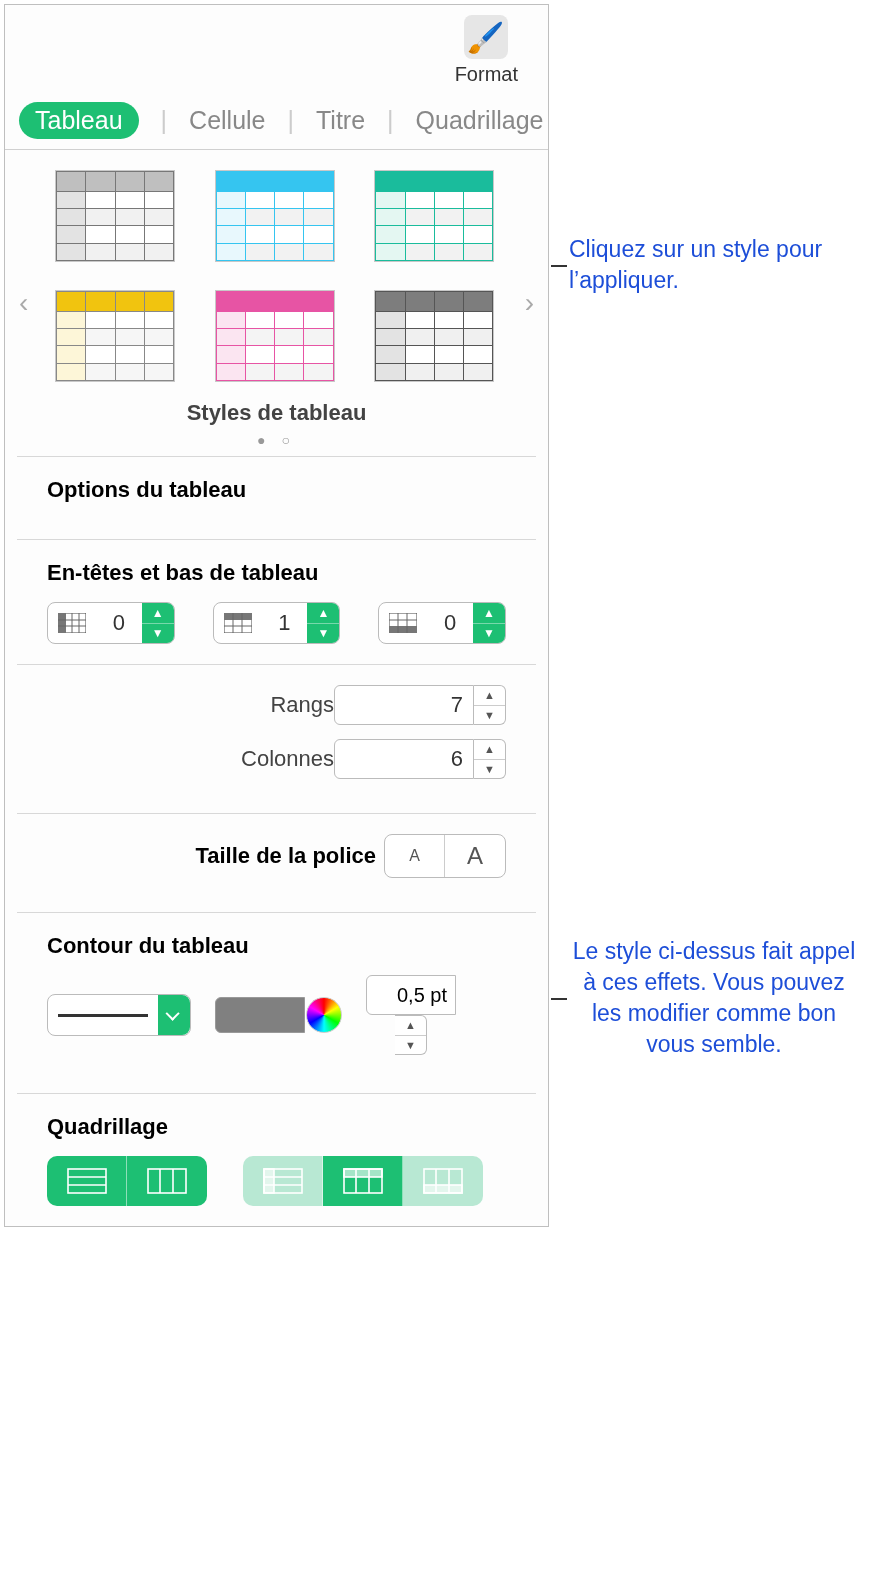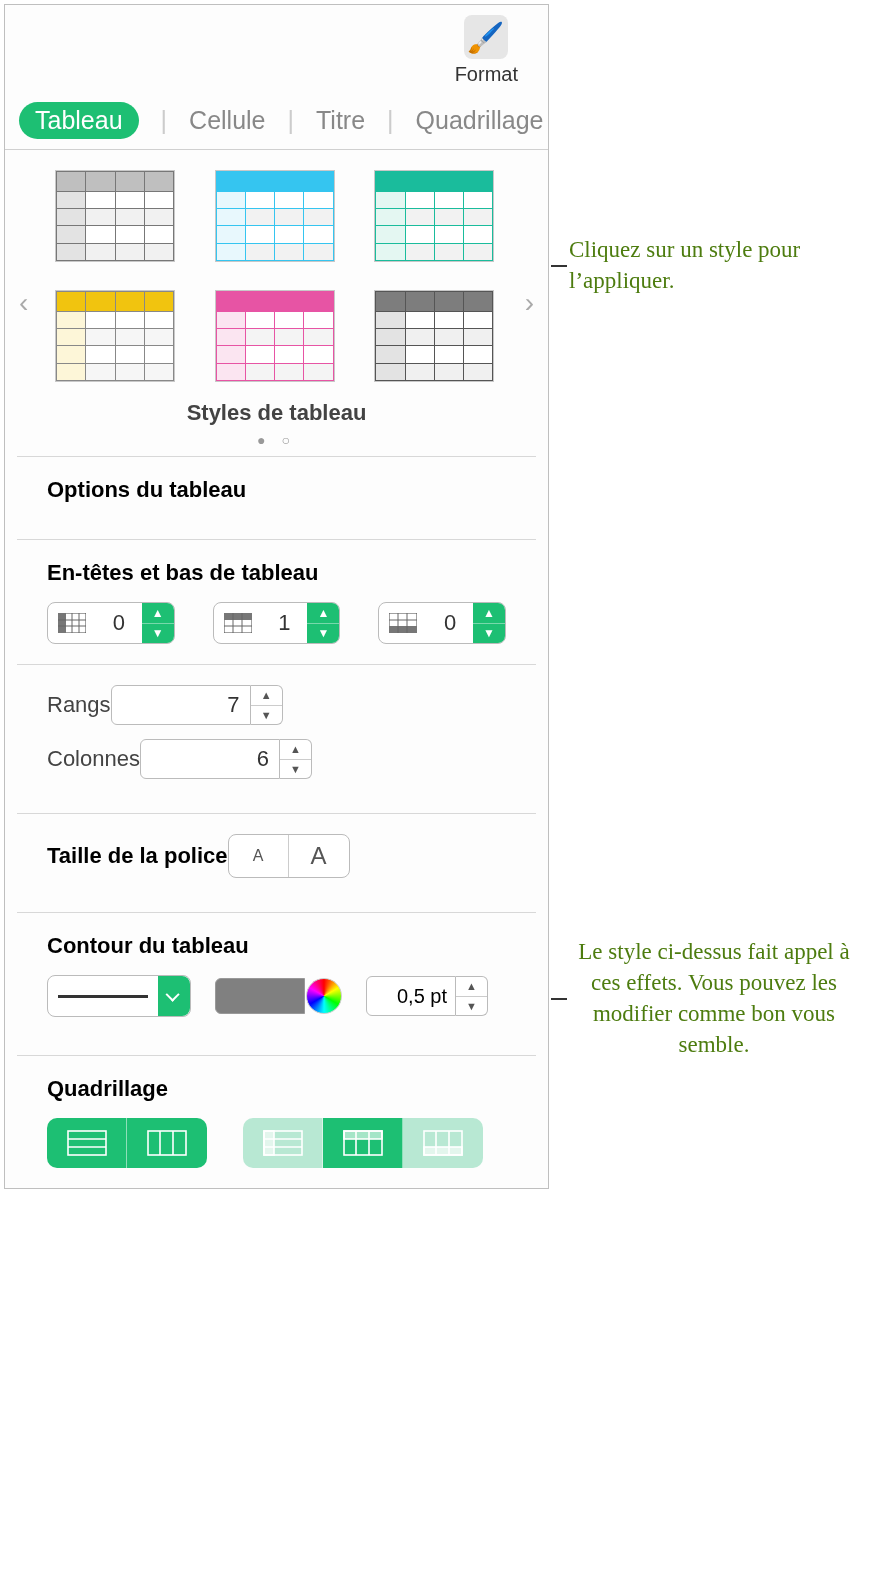--- a/index.html
+++ b/index.html
@@ -111,21 +111,21 @@
   }
   .header-stepper .icon-cell { width:48px; display:flex;align-items:center;justify-content:center; }
   .header-stepper .val { width:46px; text-align:center; font-size:22px; color:#333; }
   .header-stepper .arrows {
     width:32px; height:100%; background:#1dbf73;
     display:flex; flex-direction:column; color:#fff;
   }
   .header-stepper .arrows div{ flex:1; display:flex;align-items:center;justify-content:center; font-size:12px; }
   .header-stepper .arrows div:first-child{ border-bottom:1px solid rgba(255,255,255,0.4);}
 
-  .field-row { display:flex; align-items:center; justify-content:flex-start; font-size:22px; color:#434343; margin-bottom:14px; }
+  .field-row { display:flex; align-items:center; justify-content:flex-end; font-size:22px; color:#434343; margin-bottom:14px; }
   .num-input { display:flex; align-items:center; }
   .num-input input {
     width:140px; height:40px; border:1px solid #bbb; border-radius:6px 0 0 6px;
     text-align:right; padding-right:10px; font-size:22px; color:#333;
   }
   .updown {
     width:32px; height:40px; border:1px solid #bbb; border-left:none;
     border-radius:0 6px 6px 0; display:flex; flex-direction:column; background:#fff;
   }
   .updown div{ flex:1; display:flex;align-items:center;justify-content:center; font-size:11px; color:#555; }
@@ -147,36 +147,36 @@
   .line-pick .dd { width:32px; height:100%; background:#1dbf73; display:flex;align-items:center;justify-content:center; border-radius:0 8px 8px 0;}
   .line-pick .dd::before{content:""; border-left:2px solid #fff;border-bottom:2px solid #fff; width:8px;height:8px; transform:rotate(-45deg) translateY(-2px);}
   
   .color-well { display:flex; align-items:center; gap:1px; }
   .swatch { width:90px; height:36px; background:#808080; border:1px solid #999; border-radius:6px 0 0 6px; }
   .wheel {
     width:36px; height:36px; border-radius:50%;
     background: conic-gradient(red,yellow,lime,cyan,blue,magenta,red);
     border:1px solid #ccc;
   }
-  .pt-input { display:flex; align-items:center;}
+  .pt-input { display:flex; align-items:center;flex-direction:column;}
   .pt-input input{ width:90px; height:40px; border:1px solid #bbb; border-radius:6px 0 0 6px; text-align:right; padding-right:8px; font-size:20px; }
 
   .grid-btns { display:flex; gap: 36px; }
   .grid-group { display:flex; border-radius:10px; overflow:hidden; }
   .grid-btn {
     width:80px; height:50px; background:#1dbf73;
     display:flex; align-items:center; justify-content:center;
     border-right:1px solid rgba(255,255,255,0.5);
   }
   .grid-btn:last-child { border-right:none; }
   .grid-btn.off { background:#b8e8d3; }
   .grid-btn svg { stroke:#fff; stroke-width:1.6; fill:none; }
 
   .annotation-col { padding-left: 20px; width: 310px; position:relative; }
-  .callout { position:absolute; font-size:23px; color:#4d7c0f; line-height:1.35;font-family:Liberation Serif, serif; }
+  .callout { position:absolute; font-size:23px; color:#1d4ed8; line-height:1.35; }
   .callout .tick { position:absolute; left:-18px; top:0; width:18px; height:100%; }
   .callout .tick::before { content:""; position:absolute; left:0; top:50%; width:16px; height:1.5px; background:#333; }
   .callout.c1 { top: 230px; }
   .callout.c2 { top: 932px; text-align: center; }
 </style>
 </head>
 <body>
 
 <div class="panel">
 
@@ -503,21 +503,21 @@
         <div class="updown">
             <div>▲</div>
             <div>▼</div>
           </div>
       </div>
     </div>
   </div>
 
   <div class="section">
     <div class="field-row">
-      <span class="section-title" style="margin:0">Taille de la police</span>
+      <span class="section-title" style="margin:8px">Taille de la police</span>
       <div class="font-size-seg">
         <div>A</div>
         <div>A</div>
       </div>
     </div>
   </div>
 
   <div class="section">
     <div class="section-title">Contour du tableau</div>
     <div class="outline-row">

